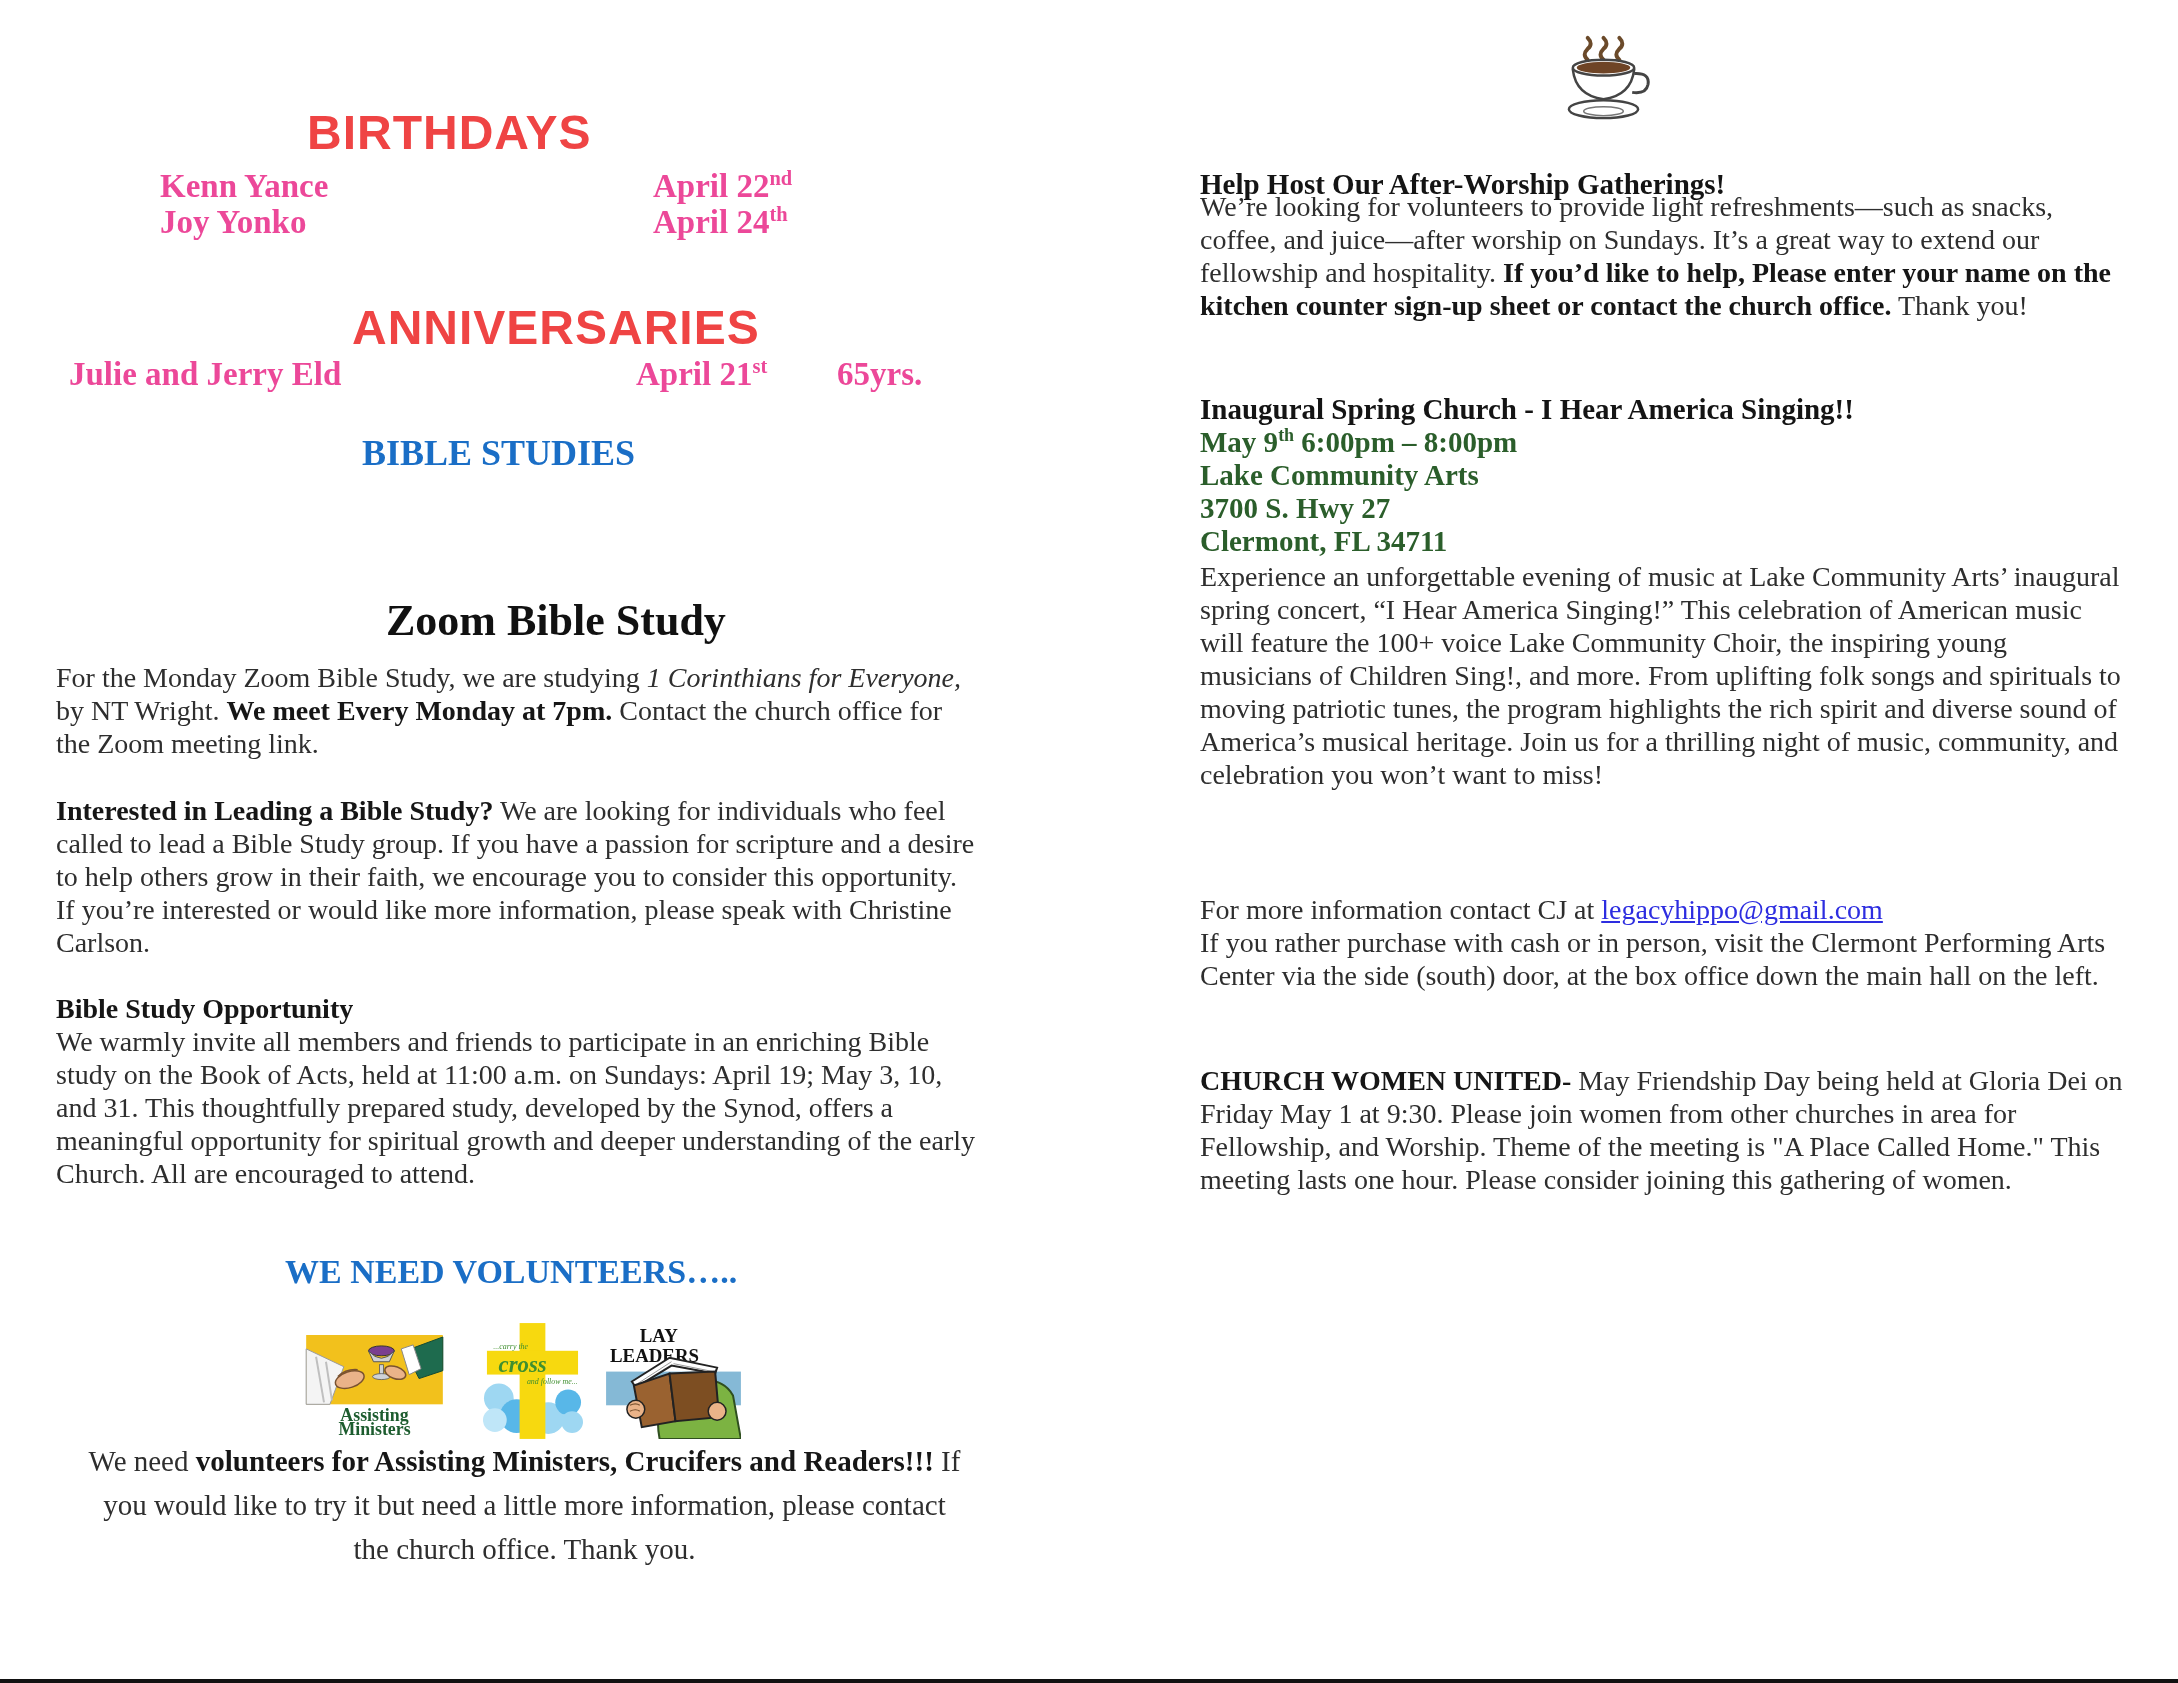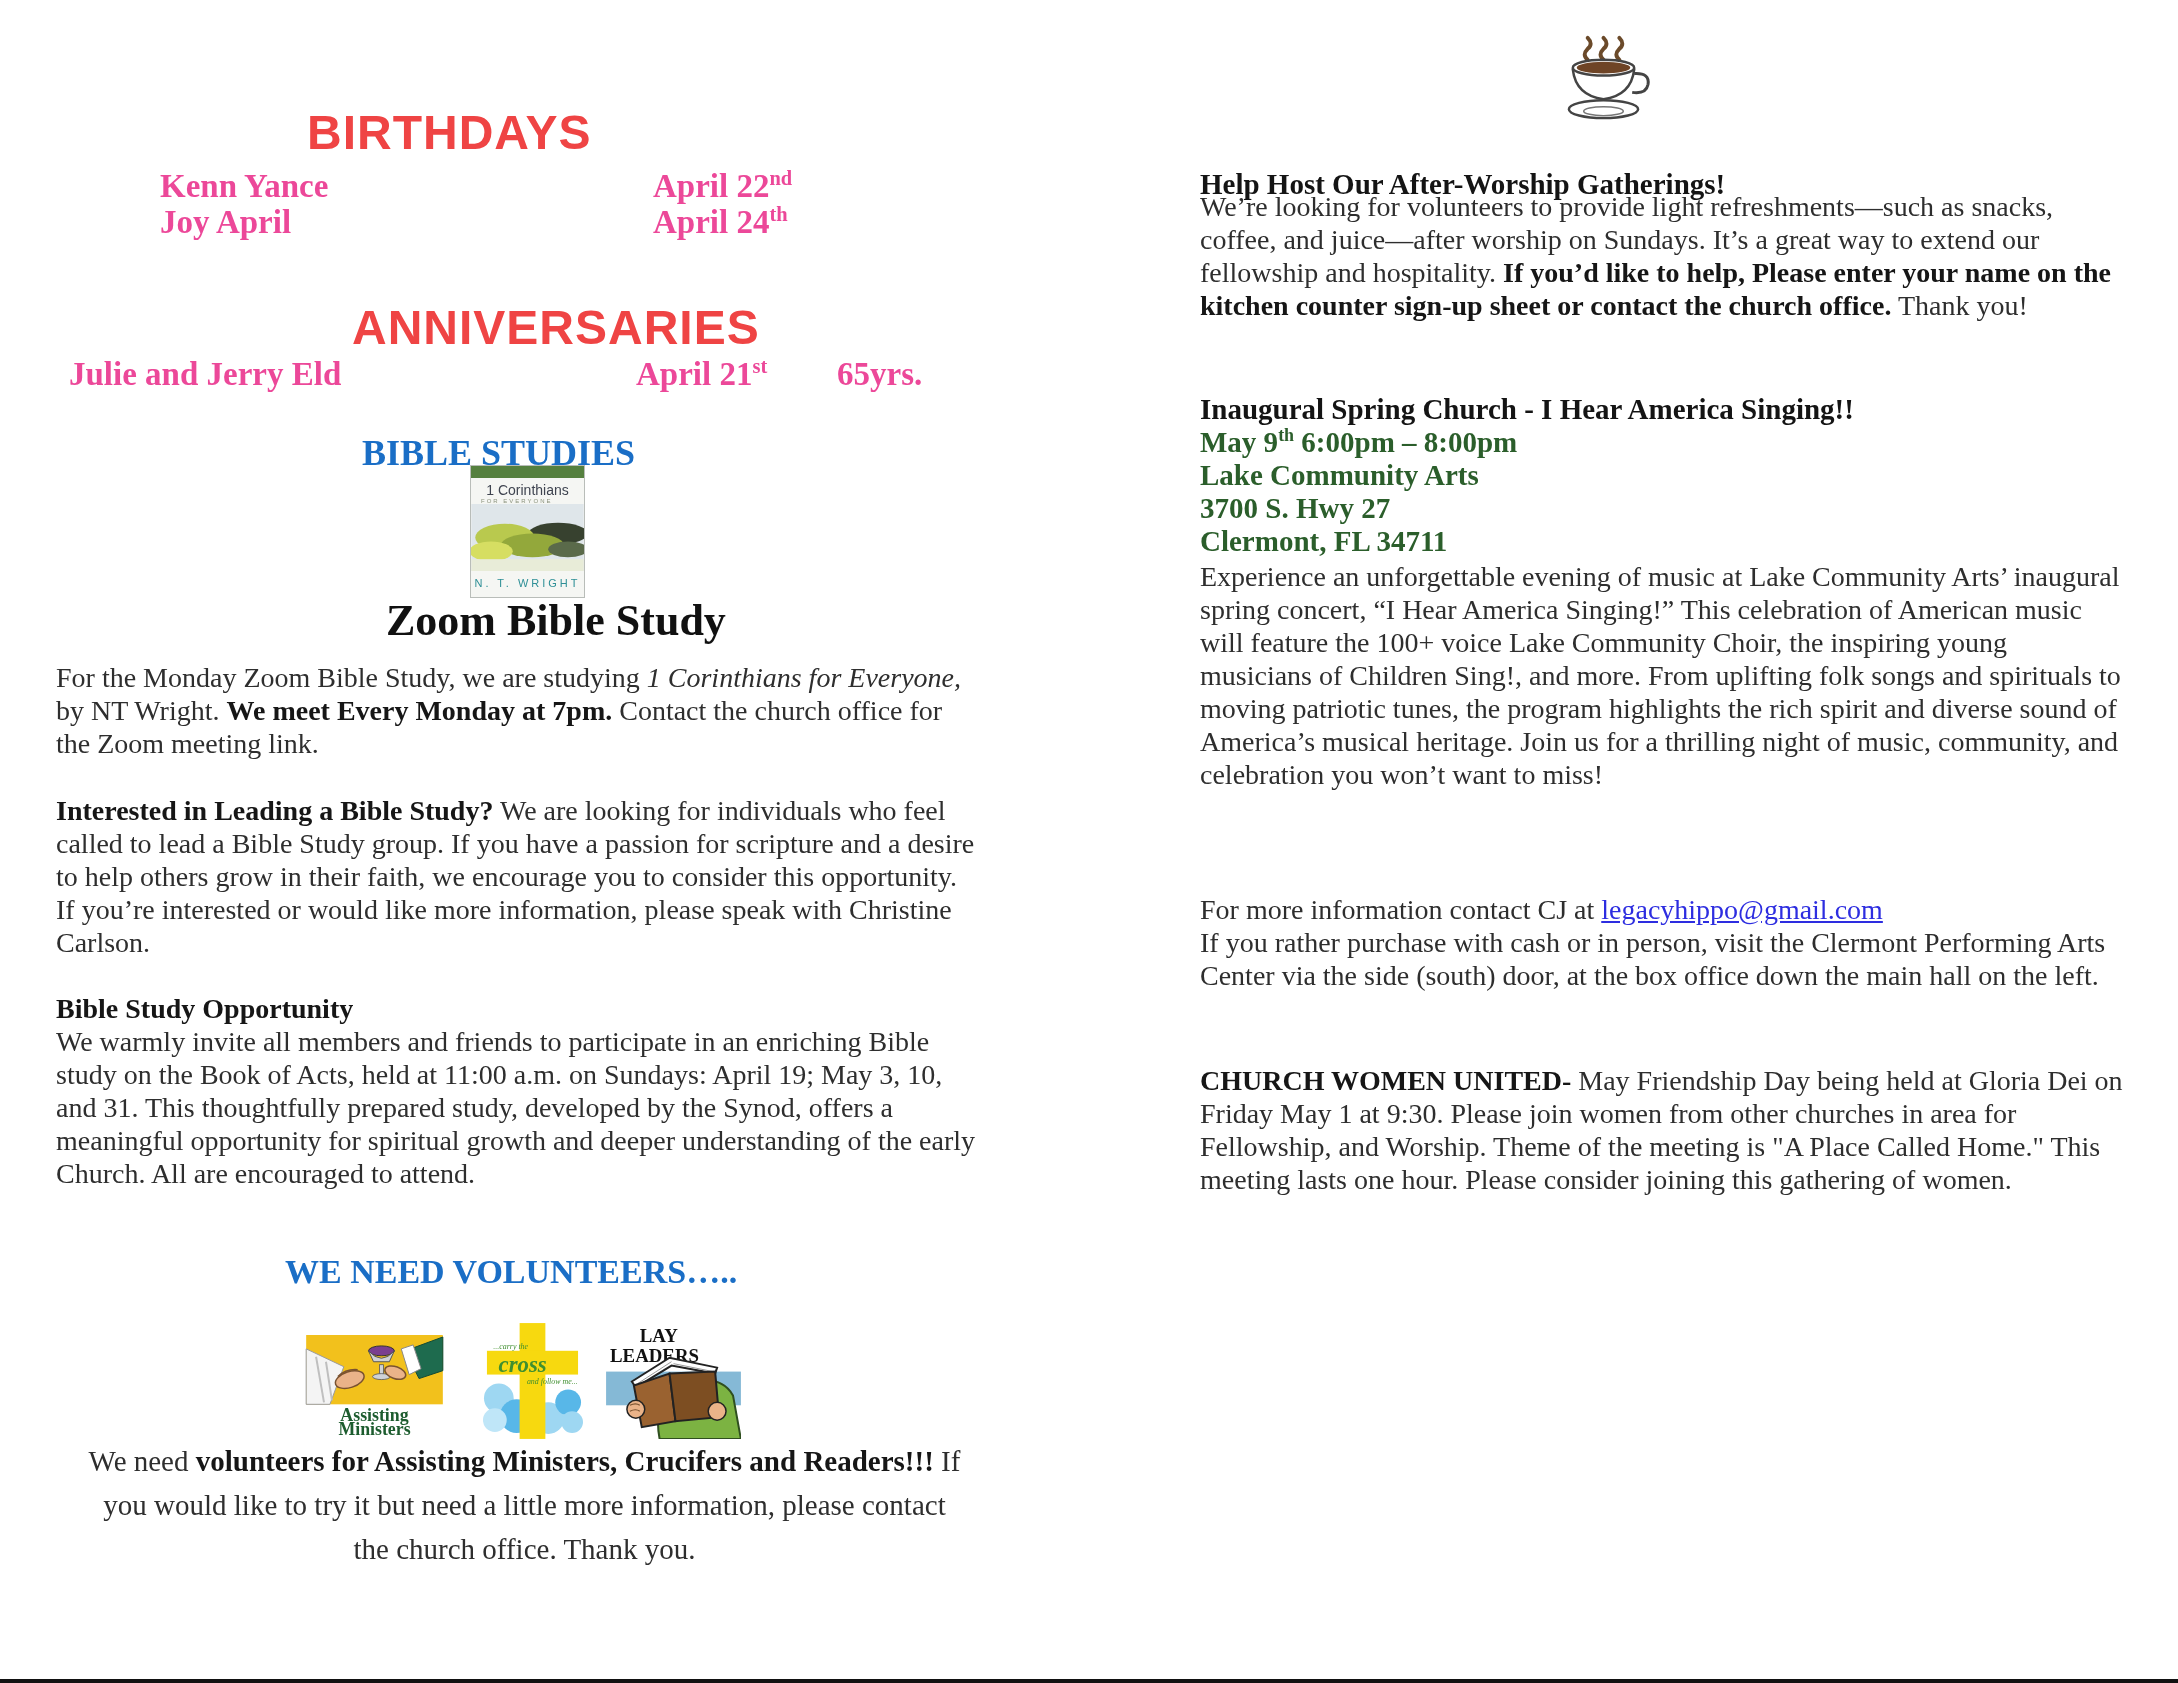--- a/index.html
+++ b/index.html
@@ -39,49 +39,34 @@
 
 <div class="page">
 
   <div class="abs h-sans-blue" style="left:307px; top:105px;">BIRTHDAYS</div>
 
   <div class="abs" style="left:0; top:168px; width:1040px;">
     <span class="abs entry" style="left:160px;">Kenn Yance</span>
     <span class="abs entry" style="left:653px;text-align:right;"><span>April 22</span><sup>nd</sup></span>
   </div>
   <div class="abs" style="left:0; top:204px; width:1040px;">
-    <span class="abs entry" style="left:160px;">Joy April</span>
+    <span class="abs entry" style="left:160px;">Joy Yonko</span>
     <span class="abs entry" style="left:653px;"><span>April 24</span><sup>th</sup></span>
   </div>
 
   <div class="abs h-sans-blue" style="left:352px; top:300px;">ANNIVERSARIES</div>
 
   <div class="abs" style="left:0; top:356px; width:1040px;">
     <span class="abs entry" style="left:69px;">Julie and Jerry Eld</span>
     <span class="abs entry" style="left:636px;"><span>April 21</span><sup>st</sup></span>
     <span class="abs entry" style="left:837px;">65yrs.</span>
   </div>
 
   <div class="abs h-serif-blue" style="left:362px; top:432px;">BIBLE STUDIES</div>
 
-  <div class="abs book" style="left:470px; top:465px;">
-    <div class="book-banner"></div>
-    <div class="book-title">1 Corinthians</div>
-    <div class="book-sub">FOR EVERYONE</div>
-    <svg width="113" height="67" viewBox="0 0 114 68">
-      <rect x="0" y="0" width="114" height="68" fill="#dfe6ea"></rect>
-      <ellipse cx="88" cy="30" rx="30" ry="11" fill="#37412f"></ellipse>
-      <ellipse cx="34" cy="34" rx="30" ry="14" fill="#b9c94e"></ellipse>
-      <ellipse cx="62" cy="42" rx="32" ry="12" fill="#93a83b"></ellipse>
-      <ellipse cx="20" cy="48" rx="22" ry="10" fill="#d6de62"></ellipse>
-      <ellipse cx="98" cy="46" rx="20" ry="8" fill="#5a6a4a"></ellipse>
-      <rect x="0" y="56" width="114" height="12" fill="#e8ecd8"></rect>
-    </svg>
-    <div class="book-author">N. T. WRIGHT</div>
-  </div>
 
   <div class="abs caption-bold" style="left:386px; top:595px;">Zoom Bible Study</div>
 
   <p class="abs body-text" style="left:56px; top:661px; width:926px;"><span>For the Monday Zoom Bible Study, we are studying  </span><i>1 Corinthians for Everyone,</i><span> by NT Wright.  </span><b>We meet Every Monday at 7pm.</b><span> Contact the church office for the Zoom meeting link.</span></p>
 
   <p class="abs body-text" style="left:56px; top:794px; width:926px;"><b>Interested in Leading a Bible Study?</b><span>  We are looking for individuals who feel called to lead a Bible Study group. If you have a passion for scripture and a desire to help others grow in their faith, we encourage you to consider this opportunity.  If you’re interested or would like more information, please speak with Christine Carlson.</span></p>
 
   <p class="abs body-text" style="left:56px; top:992px; width:926px;"><b style="display:block;">Bible Study Opportunity</b><span>We warmly invite all members and friends to participate in an enriching Bible study on the Book of Acts, held at 11:00 a.m. on Sundays: April 19; May 3, 10, and 31. This thoughtfully prepared study, developed by the Synod, offers a meaningful opportunity for spiritual growth and deeper understanding of the early Church. All are encouraged to attend.</span></p>
 
   <div class="abs h-serif-blue" style="left:285px; top:1253px; font-size:34px;">WE NEED VOLUNTEERS…..</div>

